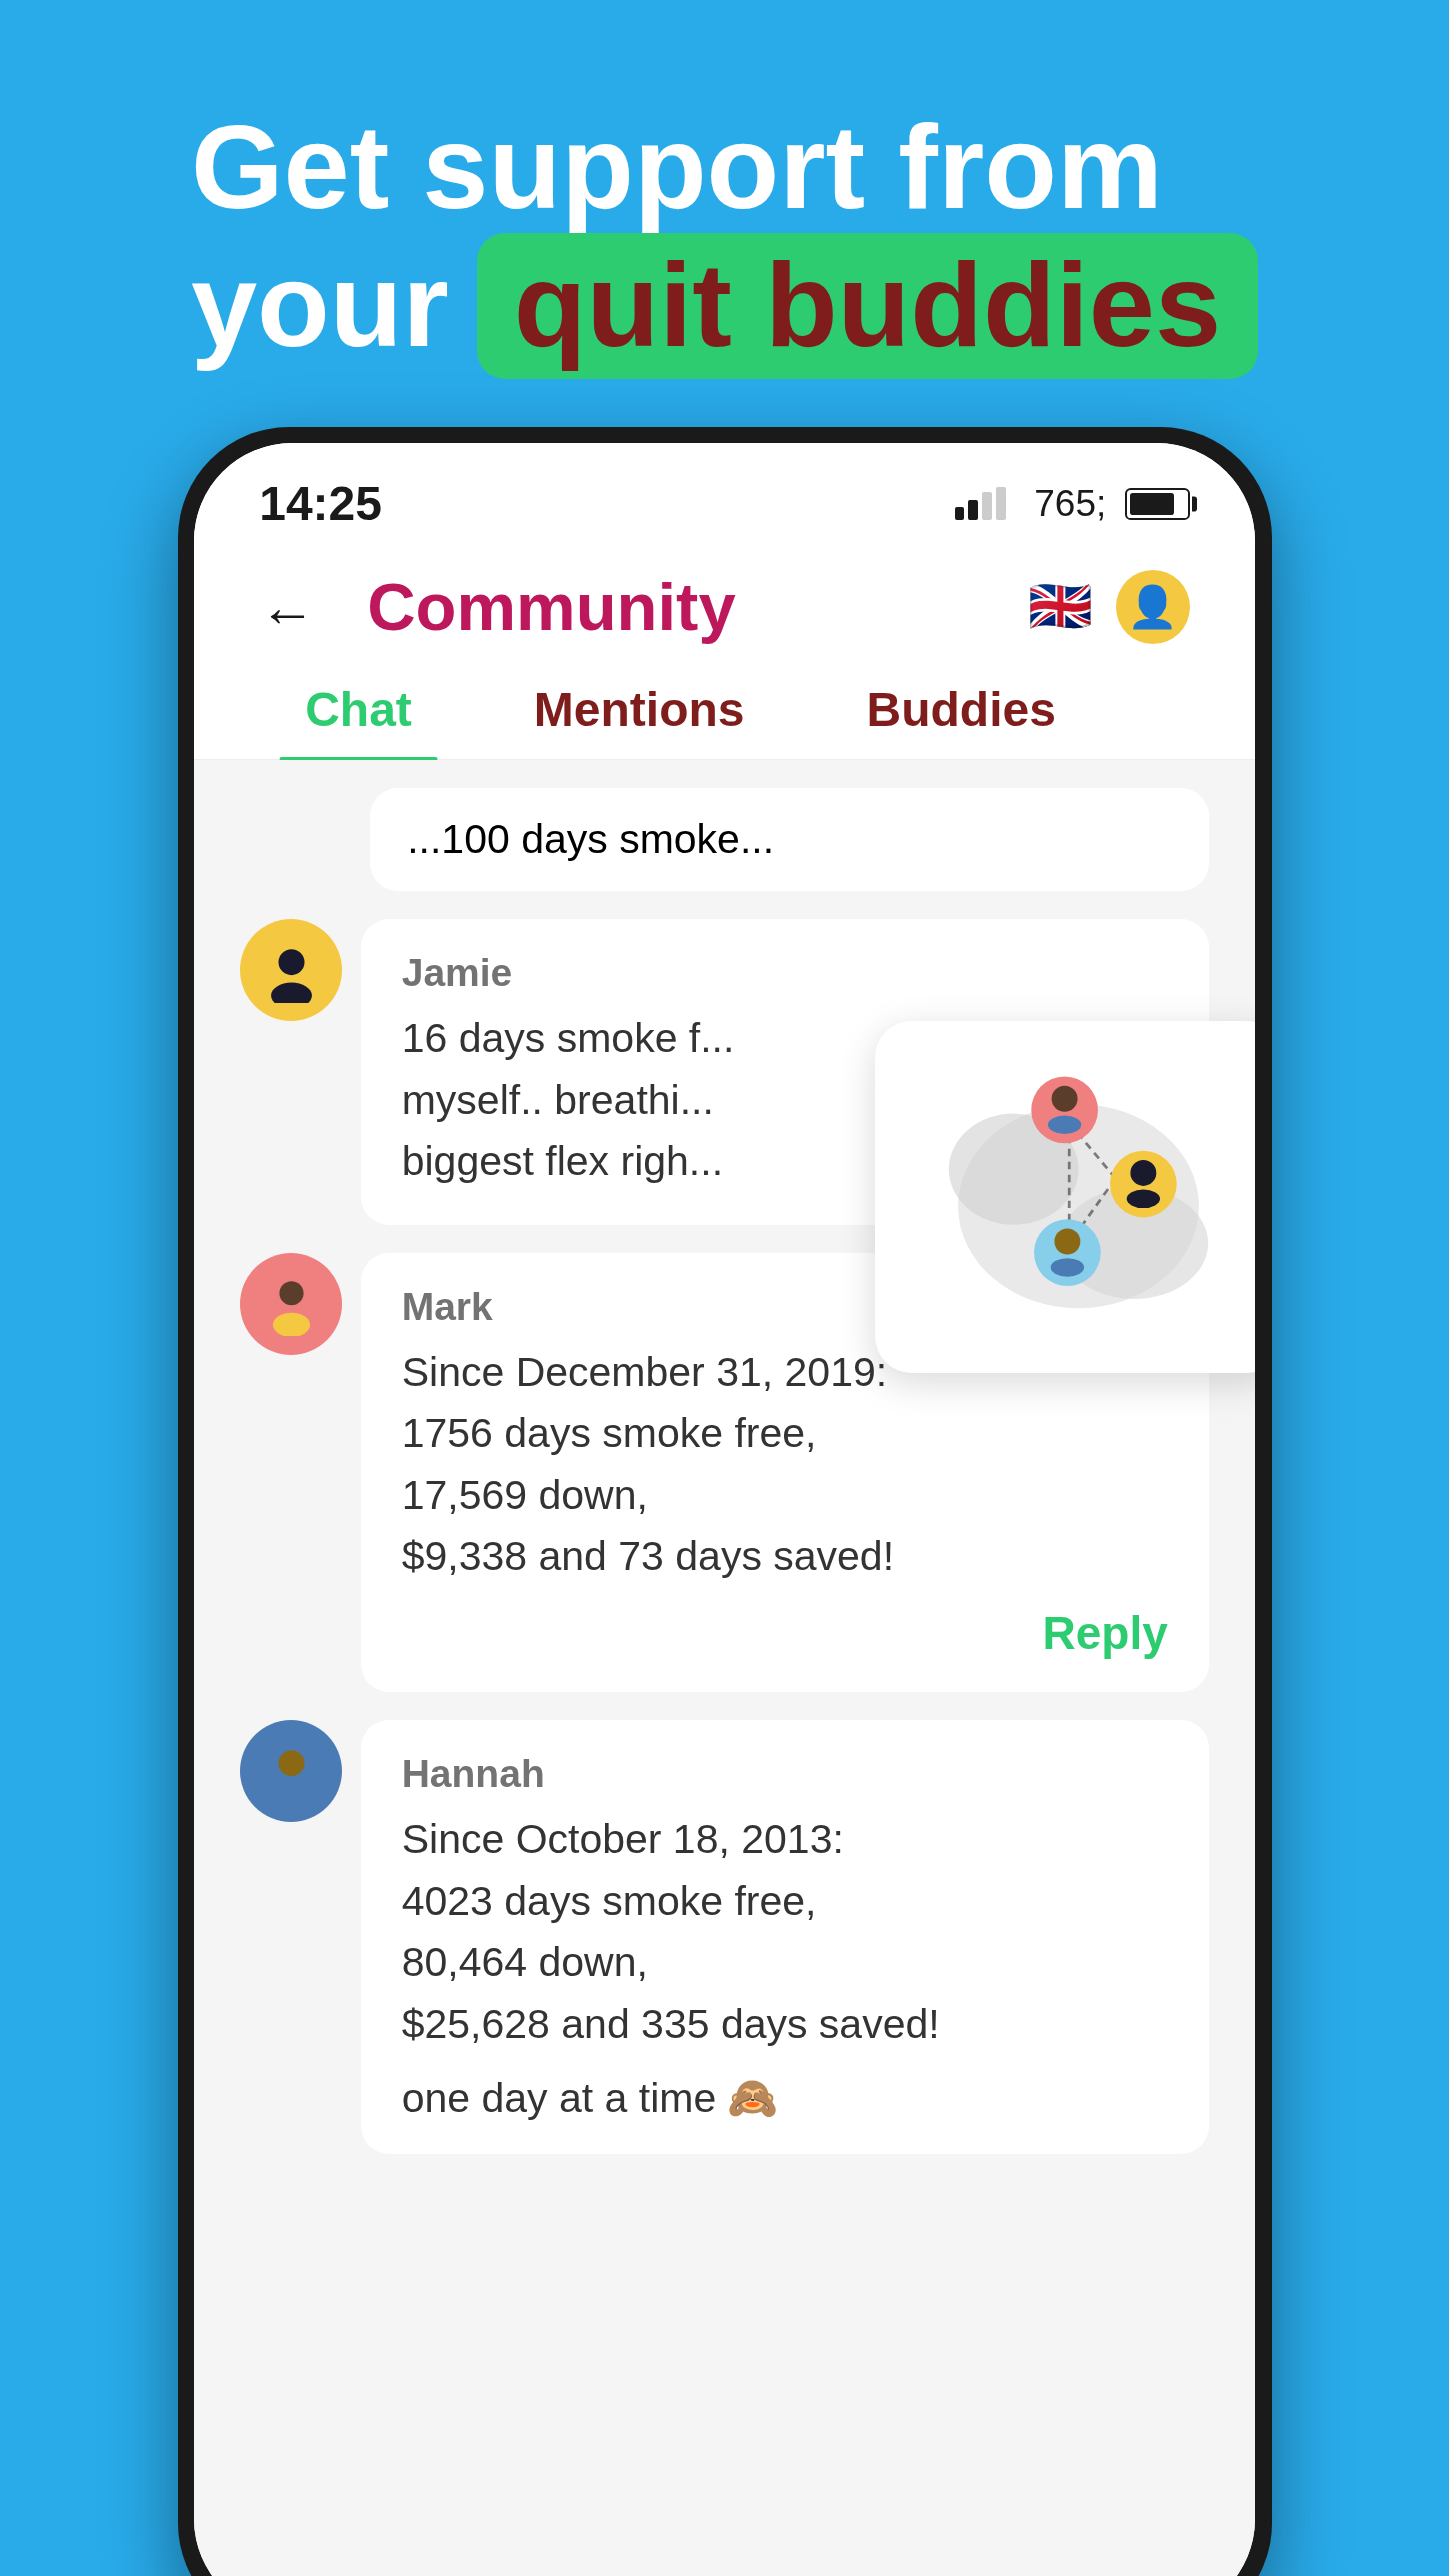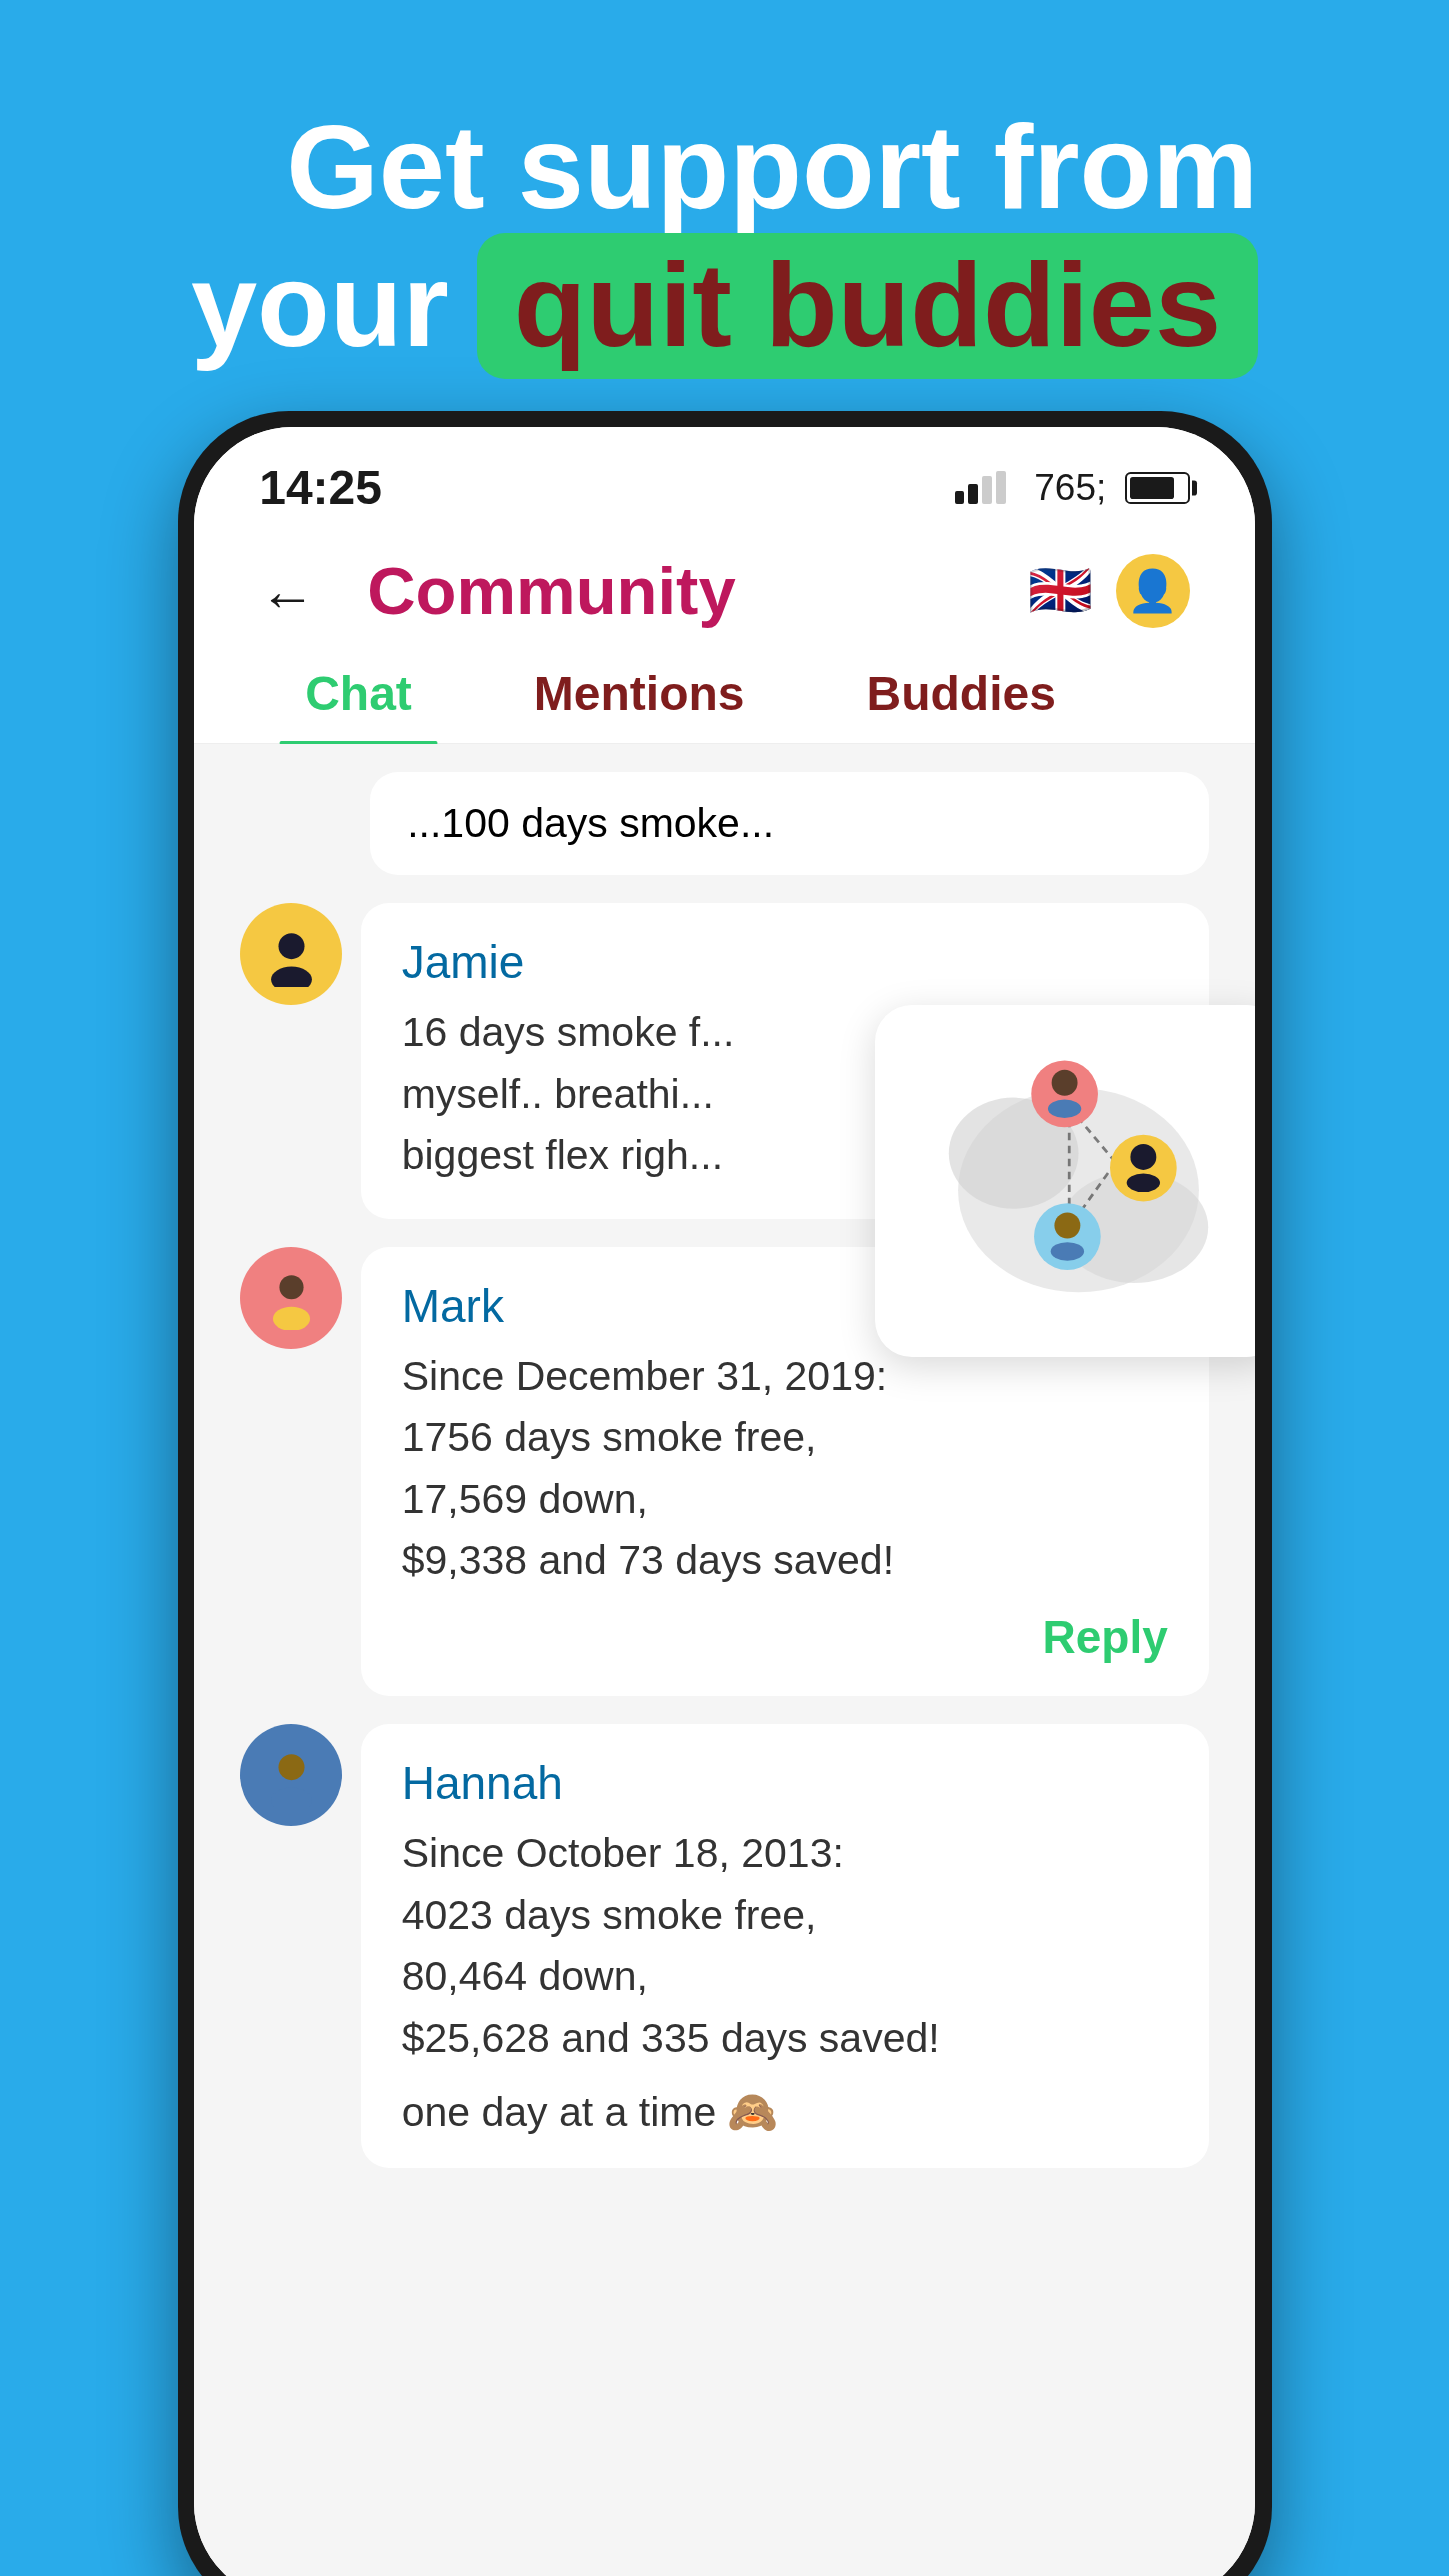--- a/index.html
+++ b/index.html
@@ -10,23 +10,23 @@
       display: flex;
       flex-direction: column;
       align-items: center;
       font-family: -apple-system, BlinkMacSystemFont, 'Segoe UI', sans-serif;
       overflow: hidden;
       position: relative;
     }
 
     
     .header-text {
-      text-align: right;
+      text-align: left;
       margin-top: 102px;
-      margin-bottom: 32px;
+      margin-bottom: 48px;
       z-index: 10;
     }
     .header-line1 {
       font-size: 119px;
       font-weight: 800;
       color: white;
       line-height: 1.1;
     }
     .header-line2 {
       font-size: 119px;
@@ -253,23 +253,23 @@
       overflow: hidden;
     }
     .msg-card {
       background: white;
       border-radius: 28px;
       padding: 32px 41px;
       flex: 1;
       position: relative;
     }
     .msg-name {
-      font-size: 46px;
-      font-weight: 400;
-      color: #0369a1;
+      font-size: 39px;
+      font-weight: 700;
+      color: #737373;
       margin-bottom: 13px;
     }
     .msg-text {
       font-size: 41px;
       color: #333;
       line-height: 1.5;
     }
     .reply-btn {
       text-align: right;
       color: #2ECC71;

